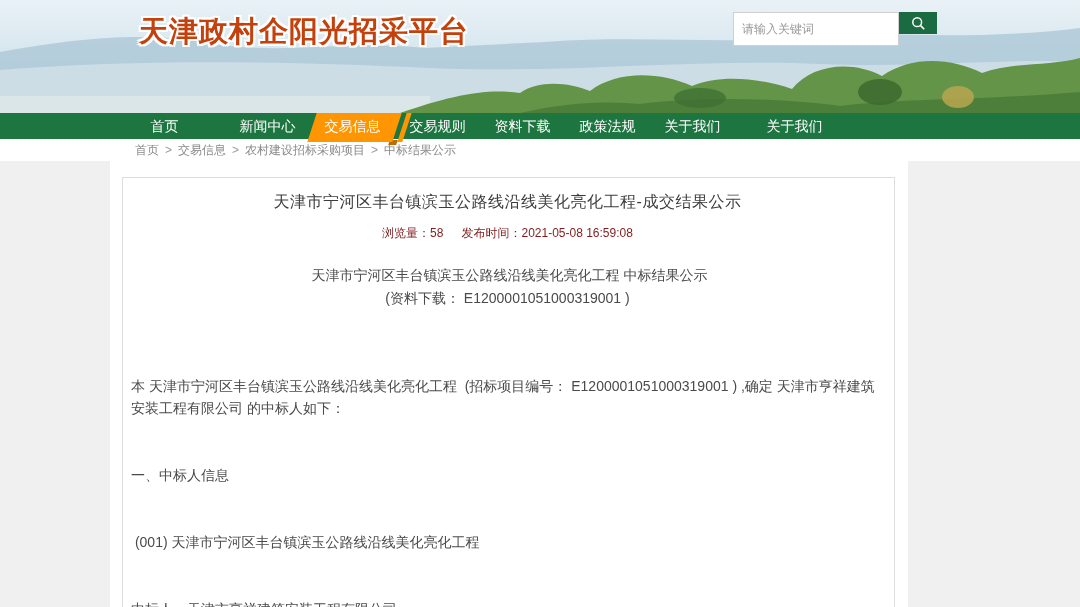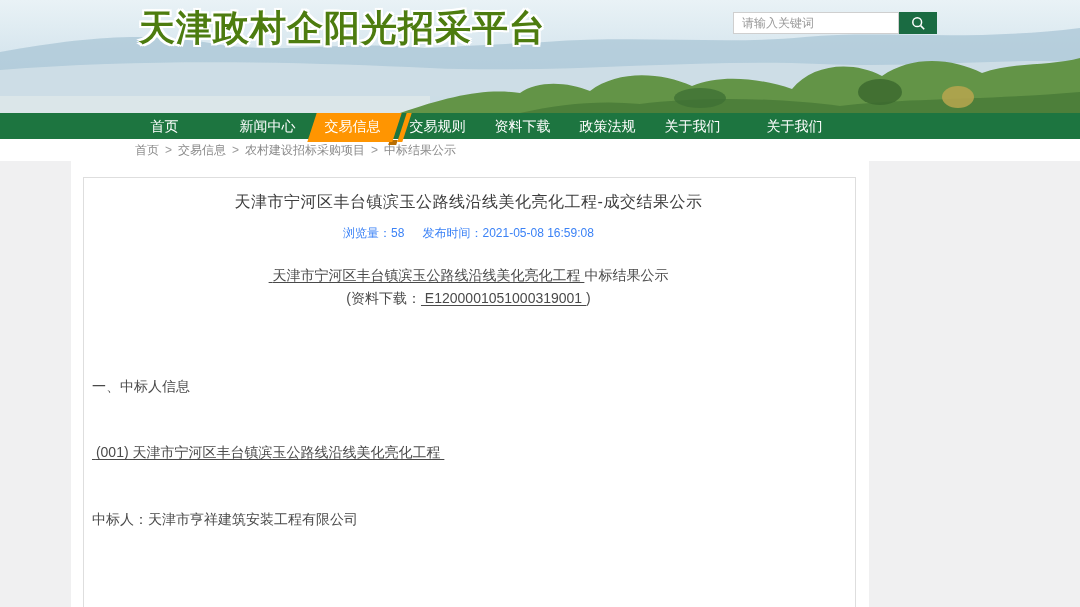--- a/index.html
+++ b/index.html
@@ -2,26 +2,26 @@
 <html><head>
 <meta charset="utf-8">
 <style>
   * { margin:0; padding:0; box-sizing:border-box; }
   html,body { width:1080px; height:607px; overflow:hidden; background:#fff;
               font-family:"Liberation Sans","DejaVu Sans",sans-serif; }
 
   
   .banner { position:relative; width:1080px; height:113px; overflow:hidden; background:#d7e6ee; }
   .banner svg.art { position:absolute; inset:0; width:100%; height:100%; display:block; }
-  .site-title { position:absolute; left:139px; top:4px; font-size:36px; font-weight:bold;
-    color:#4d7c0f; letter-spacing:1px;
+  .site-title { position:absolute; left:139px; top:12px; font-size:29px; font-weight:bold;
+    color:#c2410c; letter-spacing:1px;
     text-shadow:-2px -2px 0 #fff, 2px -2px 0 #fff, -2px 2px 0 #fff, 2px 2px 0 #fff,
                  0 -2px 0 #fff, 0 2px 0 #fff, -2px 0 0 #fff, 2px 0 0 #fff; }
   .search-bar { position:absolute; left:733px; top:12px; display:flex; align-items:stretch; }
-  .search-input { width:166px; height:22px; border:1px solid #cfcfcf; background:#fff;
+  .search-input { width:166px; height:34px; border:1px solid #cfcfcf; background:#fff;
     font-size:12px; padding:0 8px; color:#333; outline:none; }
   .search-input::placeholder { color:#9a9a9a; }
   .search-btn { width:38px; height:22px; border:none; background:#1a6b42; display:flex;
     align-items:center; justify-content:center; cursor:pointer; }
 
   
   .main-nav { position:relative; width:1080px; height:26px; background:#1d7540;
     display:flex; align-items:center; padding-left:122px; z-index:5; }
   .nav-item { position:relative; width:85px; height:26px; line-height:26px; text-align:center;
     color:#fff; font-size:14px; cursor:pointer; flex:0 0 auto; }
@@ -35,34 +35,34 @@
     background:#b86e04; transform:skewX(-18deg); z-index:-2; }
 
   
   .crumb-row { width:1080px; height:22px; background:#fff; display:flex; align-items:center;
     padding-left:135px; font-size:12px; color:#8a8a8a; }
   .crumb-row a { color:#8a8a8a; text-decoration:none; cursor:pointer; }
   .crumb-sep { margin:0 6px; color:#9a9a9a; }
 
   
   .page-body { width:1080px; height:446px; background:#f0f0f1; overflow:hidden; }
-  .wrapper { margin-left:71px; width:798px; height:100%; background:#fff; padding-top:16px; }
+  .wrapper { margin-left:110px; width:798px; height:100%; background:#fff; padding-top:16px; }
   .card { margin-left:12px; width:773px; min-height:430px; background:#fff;
     border:1px solid #dedede; padding:14px 10px 20px 8px; }
 
   .art-title { text-align:center; font-size:16px; font-weight:normal; color:#3c3c3c;
     letter-spacing:.5px; margin-bottom:12px; }
-  .art-meta { text-align:center; font-size:12px; color:#3b82f6; margin-bottom:22px; }
+  .art-meta { text-align:center; font-size:12px; color:#7f1d1d; margin-bottom:22px; }
   .art-meta .m-gap { display:inline-block; width:18px; }
 
   .subtitle { text-align:center; font-size:14px; color:#4a4a4a; line-height:23px;
     margin-bottom:20px; white-space:pre-wrap; }
   .body-text { font-size:14px; color:#4a4a4a; line-height:22.3px; white-space:pre-wrap; }
   .body-text p { margin:0; }
-  .u { text-decoration:underline; text-underline-offset:2px; }
+  .u { text-underline-offset:2px; }
 </style>
 </head>
 <body>
 
 <div class="banner">
   <svg class="art" viewBox="0 0 1080 113" preserveAspectRatio="none">
     <defs>
       <linearGradient id="sky" x1="0" y1="0" x2="0" y2="1">
         <stop offset="0" stop-color="#e9f2f6"></stop>
         <stop offset="1" stop-color="#c3d9e6"></stop>
@@ -124,20 +124,21 @@
 
       <div class="art-title">天津市宁河区丰台镇滨玉公路线沿线美化亮化工程-成交结果公示</div>
 
       <div class="art-meta">
         <span>浏览量：</span><span>58</span><span class="m-gap"></span><span>发布时间：</span><span>2021-05-08 16:59:08</span>
       </div>
 
       <div class="subtitle"><span class="u"> 天津市宁河区丰台镇滨玉公路线沿线美化亮化工程 </span><span>中标结果公示</span><br><span>(资料下载：</span><span class="u"> E1200001051000319001 </span><span>)</span></div>
 
       <div class="body-text">
+        <p><span>本</span><span class="u"> 天津市宁河区丰台镇滨玉公路线沿线美化亮化工程 </span><span> (招标项目编号：</span><span class="u"> E1200001051000319001 </span><span>) ,确定</span><span class="u"> 天津市亨祥建筑安装工程有限公司 </span><span>的中标人如下：</span></p>
         <p>一、中标人信息</p>
         <p><span class="u"> (001) 天津市宁河区丰台镇滨玉公路线沿线美化亮化工程 </span></p>
         <p><span>中标人：</span><span>天津市亨祥建筑安装工程有限公司</span></p>
         
         
         
         
         
         
         

